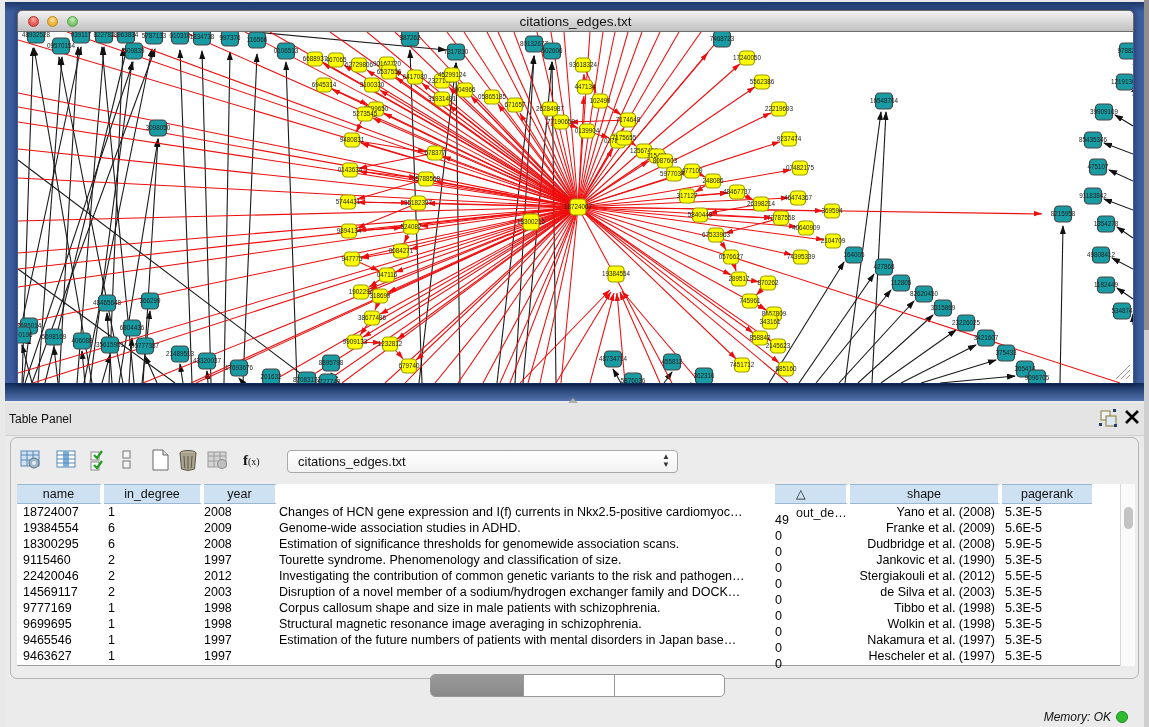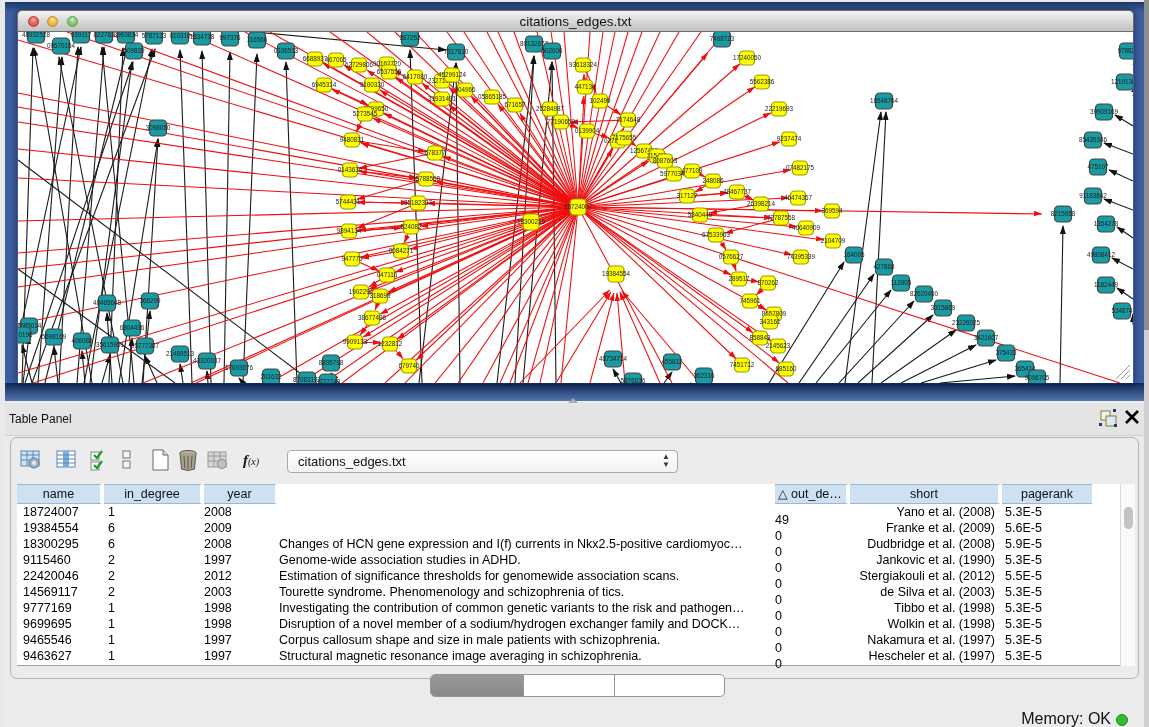--- a/index.html
+++ b/index.html
@@ -36,34 +36,34 @@
 #table { position:absolute; left:17px; top:83px; width:1118px; height:182px; background:#fff; border-bottom:1px solid #9f9f9f; }
 .thead { position:absolute; left:0; top:0; width:1075px; height:20px; }
 .th { position:absolute; top:0; height:20px; background:#cde1f2; border-right:2px solid #fff;
   font-size:12.5px; color:#111; text-align:center; line-height:19px; border-top:1px solid #9ab8d2; border-bottom:1px solid #9ab8d2;}
 .tbody { position:absolute; left:0; top:21px; width:1075px; }
 .tr { position:relative; height:16px; font-size:12.5px; color:#000; white-space:nowrap; }
 .c { position:absolute; top:0; height:16px; line-height:15px; overflow:hidden; }
 .c0 { left:6px;   width:92px; }
 .c1 { left:91px;  width:95px; }
 .c2 { left:187px; width:70px; }
-.c3 { left:262px; width:486px;margin-top:32px; }
+.c3 { left:262px; width:486px; }
 .c4 { left:758px; width:68px;margin-top:8px; }
 .c5 { left:833px; width:145px;text-align:right; }
 .c6 { left:988px; width:90px; }
 #vscroll { position:absolute; left:1103px; top:0; width:15px; height:182px;
   background:#fafafa; border-left:1px solid #d8d8d8; }
 #vscroll .thumb { position:absolute; left:3px; top:23px; width:9px; height:22px;
   background:#c3c3c3; border-radius:5px; }
 #tabs { position:absolute; left:430px; top:273px; height:23px; display:flex; z-index:5;
   border:1px solid #979797; border-radius:5px; overflow:hidden; background:#fff; }
 #tabs .seg { font-size:13px; line-height:21px; padding:16px 13px; color:#111; border-right:1px solid #979797; }
 #tabs .seg.sel { background:linear-gradient(#9a9a9a,#7f7f7f); color:#fff; }
 #tabs .seg:last-child { border-right:none; }
-#status { position:absolute; right:21px; top:309px; font-size:16px; color:#111; }
+#status { position:absolute; right:21px; top:309px; font-size:12px; color:#111;font-style:italic; }
 #status .dot { display:inline-block; width:12px; height:12px; border-radius:50%;
   background:#2fbd2f; border:1px solid #1d8a1d; vertical-align:-2px; margin-left:5px; }
 #rstrip { position:absolute; right:0; top:0; width:5px; height:727px; background:#cfcfcf; }
 #rstrip .th2 { position:absolute; left:0; top:0; width:5px; height:330px; background:#8e8e8e; }
 #lstrip { position:absolute; left:0; top:0; width:5px; height:727px; background:#e9e9e9; }
 </style></head><body>
 <div id="desktop">
   <div class="topshadow"></div>
     <div class="botgrad"></div>
   <div id="win">
@@ -659,29 +659,29 @@
     <line x1="14" y1="7" x2="13.2" y2="19" stroke="#5e5a48"></line>
   </svg>
   <svg class="icon" style="left:207px" width="22" height="22">
     <rect x="1" y="3" width="18" height="15" fill="#d5d5d5" stroke="#9a9a9a"></rect>
     <line x1="1" y1="7" x2="19" y2="7" stroke="#9a9a9a"></line>
       <line x1="7" y1="3" x2="7" y2="18" stroke="#9a9a9a"></line>
     <line x1="13" y1="3" x2="13" y2="18" stroke="#9a9a9a"></line>
       <line x1="1" y1="12" x2="19" y2="12" stroke="#9a9a9a"></line>
     <circle cx="15" cy="15" r="4.5" fill="#c0c0c0" stroke="#8a8a8a"></circle>
   </svg>
-  <div style="position:absolute;left:243px;top:51px;font-size:15px;font-style:italic;color:#111;font-family:'Liberation Serif',serif;"><b>f</b><span style="font-size:10px">(x)</span></div>
+  <div style="position:absolute;left:243px;top:51px;font-size:15px;color:#111;font-family:'Liberation Serif',serif;"><b>f</b><span style="font-size:10px">(x)</span></div>
   <div id="combo">citations_edges.txt<div class="arrows">▲<br>▼</div></div>
   <div id="table">
     <div class="thead">
       <div class="th" style="left:0;width:85px">name</div>
       <div class="th" style="left:87px;width:98px">in_degree</div>
       <div class="th" style="left:187px;width:73px">year</div>
-      <div class="th" style="left:758px;width:73px;text-align:left;padding-left:3px">△ out_de…</div>
-      <div class="th" style="left:833px;width:150px">short</div>
+      <div class="th" style="left:758px;width:73px;text-align:left;padding-left:21px">△ out_de…</div>
+      <div class="th" style="left:833px;width:150px">shape</div>
       <div class="th" style="left:985px;width:90px;border-right:none">pagerank</div>
     </div>
     <div class="tbody">
 <div class="tr">
 <div class="c c0">18724007</div>
           <div class="c c1">1</div>
           <div class="c c2">2008</div>
 <div class="c c3">Changes of HCN gene expression and I(f) currents in Nkx2.5-positive cardiomyoc…</div>
           <div class="c c4">49</div>
           <div class="c c5">Yano et al. (2008)</div>
@@ -702,21 +702,21 @@
           <div class="c c2">2008</div>
 <div class="c c3">Estimation of significance thresholds for genomewide association scans.</div>
           <div class="c c4">0</div>
           <div class="c c5">Dudbridge et al. (2008)</div>
 <div class="c c6">5.9E-5</div>
         </div>
 <div class="tr">
 <div class="c c0">9115460</div>
           <div class="c c1">2</div>
           <div class="c c2">1997</div>
-<div class="c c3">Tourette syndrome. Phenomenology and schizophrenia of tics.</div>
+<div class="c c3">Tourette syndrome. Phenomenology and classification of size.</div>
           <div class="c c4">0</div>
           <div class="c c5">Jankovic et al. (1990)</div>
 <div class="c c6">5.3E-5</div>
         </div>
 <div class="tr">
 <div class="c c0">22420046</div>
           <div class="c c1">2</div>
           <div class="c c2">2012</div>
 <div class="c c3">Investigating the contribution of common genetic variants to the risk and pathogen…</div>
           <div class="c c4">0</div>
@@ -747,20 +747,21 @@
           <div class="c c2">1998</div>
 <div class="c c3">Structural magnetic resonance image averaging in schizophrenia.</div>
           <div class="c c4">0</div>
           <div class="c c5">Wolkin et al. (1998)</div>
 <div class="c c6">5.3E-5</div>
         </div>
 <div class="tr">
 <div class="c c0">9465546</div>
           <div class="c c1">1</div>
           <div class="c c2">1997</div>
+<div class="c c3">Estimation of the future numbers of patients with mental disorders in Japan base…</div>
           <div class="c c4">0</div>
           <div class="c c5">Nakamura et al. (1997)</div>
 <div class="c c6">5.3E-5</div>
         </div>
 <div class="tr">
 <div class="c c0">9463627</div>
           <div class="c c1">1</div>
           <div class="c c2">1997</div>
           <div class="c c4">0</div>
           <div class="c c5">Hescheler et al. (1997)</div>

